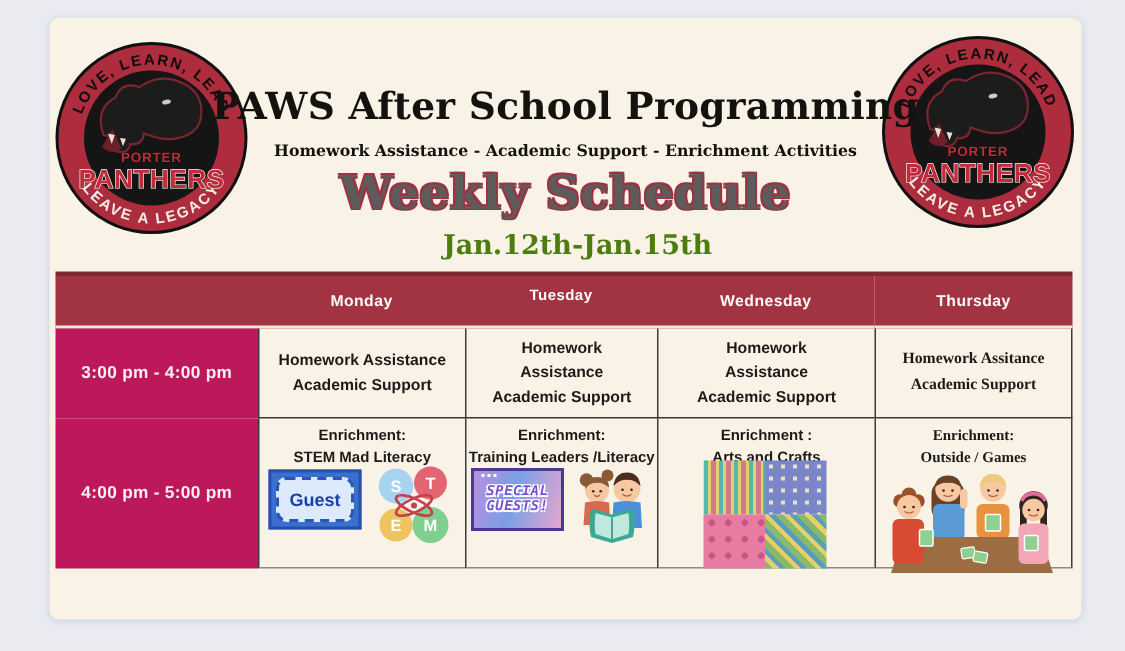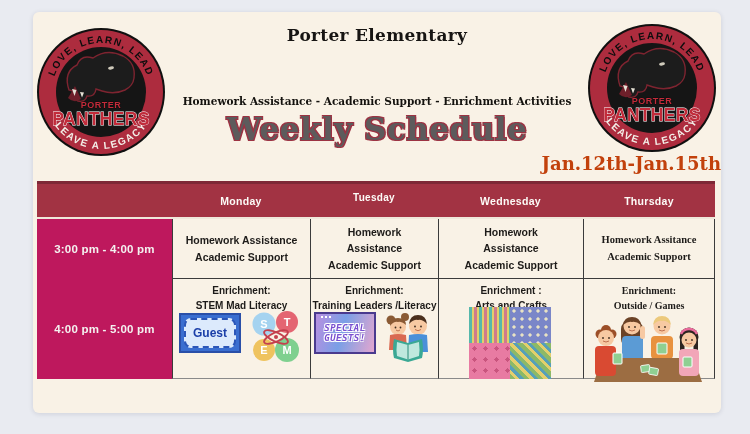--- a/index.html
+++ b/index.html
@@ -17,22 +17,22 @@
   .hdr-school{position:absolute;top:13px;left:0;right:0;text-align:center;
     font:700 17px "DejaVu Serif",serif;color:#171513;letter-spacing:.3px;}
   .hdr-program{position:absolute;top:44px;left:0;right:0;text-align:center;
     font:700 25px "DejaVu Serif",serif;color:#14120e;letter-spacing:.2px;}
   .hdr-tagline{position:absolute;top:83px;left:0;right:0;text-align:center;
     font:700 10.5px "DejaVu Serif",serif;color:#14120e;}
   .hdr-title{position:absolute;top:99px;left:0;right:0;text-align:center;
     font:700 31px "DejaVu Serif",serif;color:#5d5b5c;letter-spacing:.5px;
     text-shadow:-1.3px -1.3px 0 #9c3343,1.3px -1.3px 0 #9c3343,
                 -1.3px 1.3px 0 #9c3343,1.3px 1.3px 0 #9c3343;}
-  .hdr-date{position:absolute;top:141px;left:16px;right:0;text-align:right;
-    font:700 18px "DejaVu Serif",serif;color:#c2410c;}
+  .hdr-date{position:absolute;top:141px;left:16px;right:0;text-align:center;
+    font:700 18px "DejaVu Serif",serif;color:#4d7c0f;}
   
   .logo{position:absolute;width:132px;height:132px;}
   .logo.left{left:2px;top:14px;}
   .logo.right{left:553px;top:10px;}
   .defs-holder{position:absolute;width:0;height:0;overflow:hidden;}
   
   .table{
     position:absolute;left:4px;top:169px;width:678px;height:198px;
     display:grid;grid-template-columns:135px 138px 128px 145px 132px;
     grid-template-rows:35px 60px 100px;border-top:3px solid #7e2836;
@@ -102,21 +102,21 @@
 
 <div class="card">
 
   <svg class="logo left" viewBox="0 0 132 132">
     <use href="#panther-logo"></use>
   </svg>
   <svg class="logo right" viewBox="0 0 132 132">
     <use href="#panther-logo"></use>
   </svg>
 
-  <div class="hdr-school">Porter Elementary</div>
+  <div class="hdr-program">PAWS After School Programming</div>
   <div class="hdr-tagline">Homework Assistance - Academic Support - Enrichment Activities</div>
   <div class="hdr-title">Weekly Schedule</div>
   <div class="hdr-date">Jan.12th-Jan.15th</div>
 
   <div class="table">
 
     <div class="hcell"></div>
     <div class="hcell">Monday</div>
     <div class="hcell tue">Tuesday</div>
     <div class="hcell">Wednesday</div>

